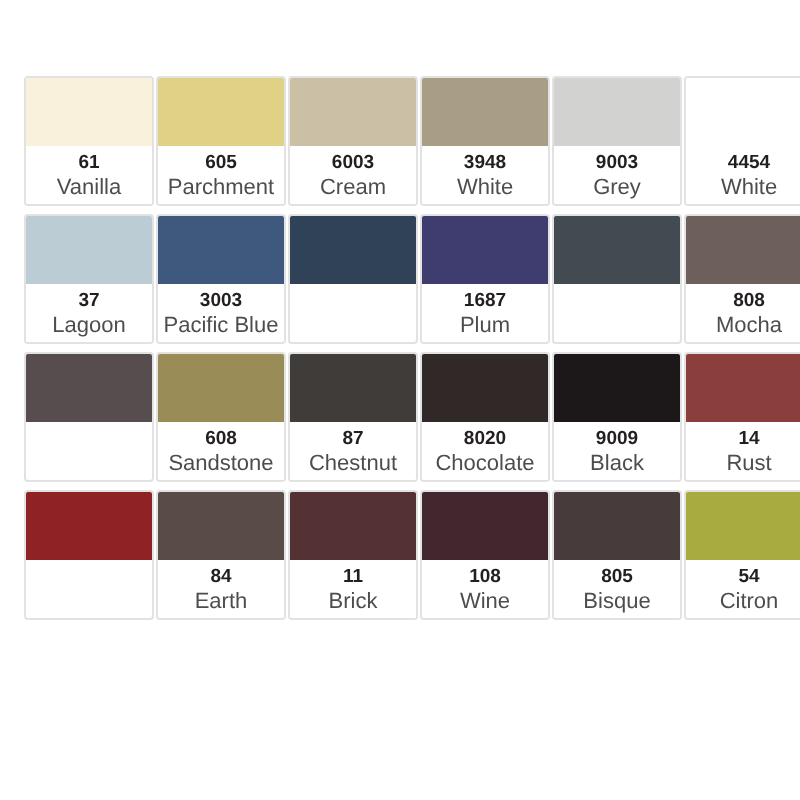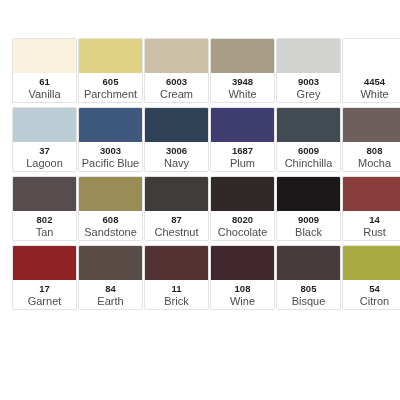--- a/index.html
+++ b/index.html
@@ -119,52 +119,40 @@
     </div>
     <div class="swatch-card">
       <div class="swatch-chip" style="background: rgb(63, 88, 126);"></div>
       <div class="swatch-label">
         <div class="swatch-code">3003</div>
         <div class="swatch-name">Pacific Blue</div>
       </div>
     </div>
     <div class="swatch-card">
       <div class="swatch-chip" style="background: rgb(47, 66, 88);"></div>
-      <div class="swatch-label">
-        <div class="swatch-code">3006</div>
-        <div class="swatch-name">Navy</div>
-      </div>
     </div>
     <div class="swatch-card">
       <div class="swatch-chip" style="background: rgb(63, 61, 112);"></div>
       <div class="swatch-label">
         <div class="swatch-code">1687</div>
         <div class="swatch-name">Plum</div>
       </div>
     </div>
     <div class="swatch-card">
       <div class="swatch-chip" style="background: rgb(67, 75, 82);"></div>
-      <div class="swatch-label">
-        <div class="swatch-code">6009</div>
-        <div class="swatch-name">Chinchilla</div>
-      </div>
     </div>
     <div class="swatch-card">
       <div class="swatch-chip" style="background: rgb(109, 95, 92);"></div>
       <div class="swatch-label">
         <div class="swatch-code">808</div>
         <div class="swatch-name">Mocha</div>
       </div>
     </div>
     <div class="swatch-card">
       <div class="swatch-chip" style="background: rgb(88, 77, 78);"></div>
-      <div class="swatch-label">
-        <div class="swatch-code">802</div>
-        <div class="swatch-name">Tan</div>
-      </div>
     </div>
     <div class="swatch-card">
       <div class="swatch-chip" style="background: rgb(154, 140, 86);"></div>
       <div class="swatch-label">
         <div class="swatch-code">608</div>
         <div class="swatch-name">Sandstone</div>
       </div>
     </div>
     <div class="swatch-card">
       <div class="swatch-chip" style="background: rgb(64, 60, 58);"></div>
@@ -189,24 +177,20 @@
     </div>
     <div class="swatch-card">
       <div class="swatch-chip" style="background: rgb(138, 63, 60);"></div>
       <div class="swatch-label">
         <div class="swatch-code">14</div>
         <div class="swatch-name">Rust</div>
       </div>
     </div>
     <div class="swatch-card">
       <div class="swatch-chip" style="background: rgb(143, 34, 37);"></div>
-      <div class="swatch-label">
-        <div class="swatch-code">17</div>
-        <div class="swatch-name">Garnet</div>
-      </div>
     </div>
     <div class="swatch-card">
       <div class="swatch-chip" style="background: rgb(89, 75, 69);"></div>
       <div class="swatch-label">
         <div class="swatch-code">84</div>
         <div class="swatch-name">Earth</div>
       </div>
     </div>
     <div class="swatch-card">
       <div class="swatch-chip" style="background: rgb(84, 50, 51);"></div>

